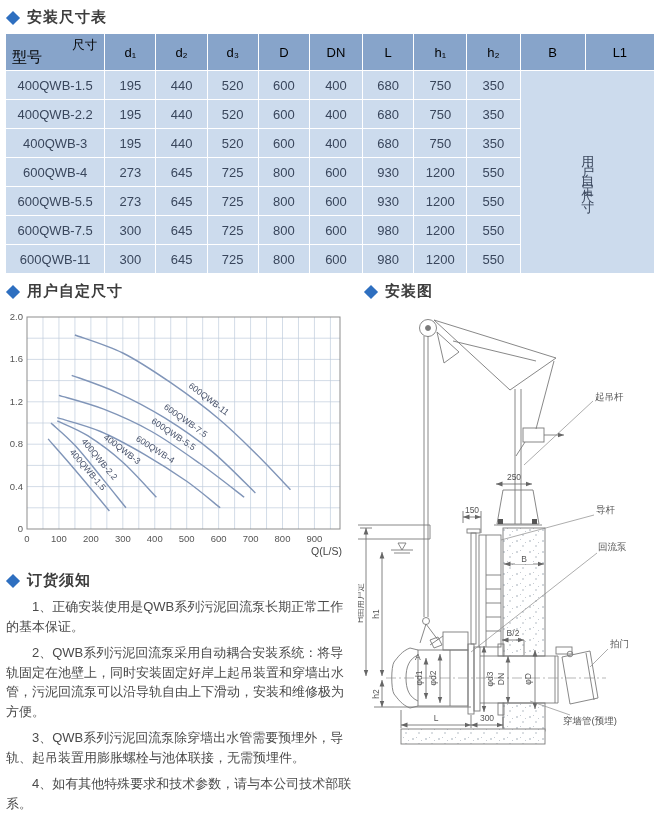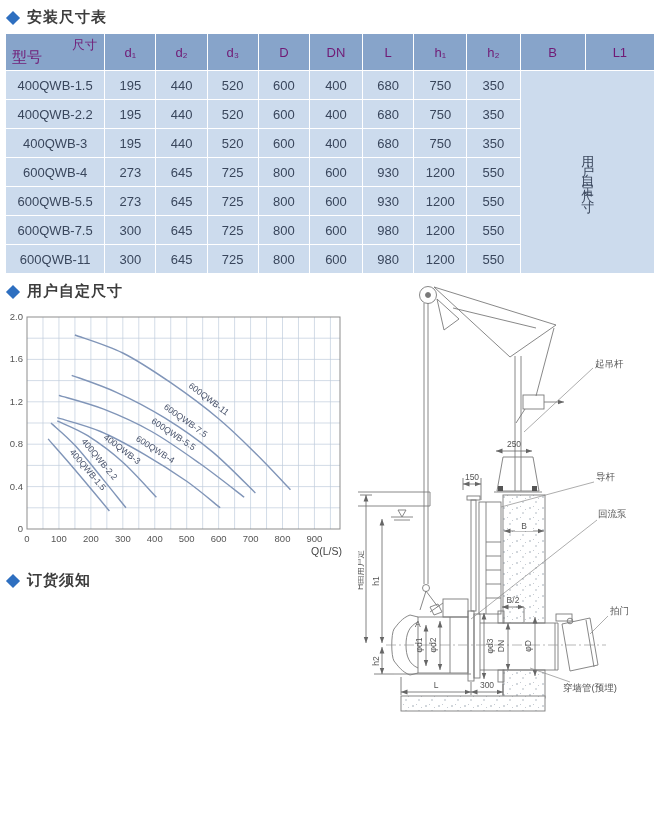--- a/index.html
+++ b/index.html
@@ -6,21 +6,21 @@
   .page{position:relative;width:660px;height:815px;background:#fff;overflow:hidden;
         font-family:"Liberation Sans","DejaVu Sans",sans-serif;}
   .section-title{display:flex;align-items:center;font-size:15px;font-weight:bold;
         color:#3c3c3c;margin:8px 0 6px 6px;letter-spacing:1px;}
   .diamond{width:10px;height:10px;background:#2e6fc0;transform:rotate(45deg);
         display:inline-block;margin:0 9px 0 2px;flex:0 0 auto;}
   
   table.dims{border-collapse:separate;border-spacing:1.5px;margin:0 5px;width:650px;table-layout:fixed;}
   table.dims td,table.dims th{font-size:13px;text-align:center;vertical-align:middle;
         padding:0;height:28px;color:#39465c;font-weight:normal;}
-  table.dims th{background:#87a4ca;color:#701a75;height:36px;}
+  table.dims th{background:#87a4ca;color:#000000;height:36px;}
   table.dims td{background:#ccdbed;}
   td.model{font-size:12.5px;}
   th.corner{position:relative;background:#87a4ca;
         background-image:linear-gradient(to bottom right,transparent calc(50% - 0.8px),
         #ffffff calc(50% - 0.8px),#ffffff calc(50% + 0.8px),transparent calc(50% + 0.8px));}
   th.corner .c-top{position:absolute;top:3px;right:7px;font-size:12.5px;}
   th.corner .c-bottom{position:absolute;bottom:3px;left:6px;font-size:15px;}
   td.merged{background:#ccdbed;}
   td.merged .vert{writing-mode:vertical-lr;margin:0 auto;letter-spacing:9px;
         font-size:13px;color:#39465c;}
@@ -229,23 +229,33 @@
           <path d="M51.0,116.0 C54.9,119.7 66.4,129.1 74.9,138.3 C83.4,147.4 93.5,160.7 102.1,171.1 C110.6,181.5 122.0,195.9 126.0,200.8" fill="none" stroke="#8095b8" stroke-width="1.4"></path>
           <text x="97.05652675091463" y="154.07807229266518" text-anchor="middle" font-size="8.8" fill="#49536b" font-family="Liberation Sans, sans-serif" transform="rotate(50.4 97.1 154.1)">400QWB-2.2</text>
           <path d="M48.1,131.9 C51.5,135.8 61.4,146.9 68.5,155.2 C75.7,163.5 84.1,173.6 90.9,181.7 C97.7,189.8 106.3,200.3 109.4,204.0" fill="none" stroke="#8095b8" stroke-width="1.4"></path>
           <text x="85.60859776601919" y="164.61917293300246" text-anchor="middle" font-size="8.8" fill="#49536b" font-family="Liberation Sans, sans-serif" transform="rotate(49.8 85.6 164.6)">400QWB-1.5</text>
         </svg>
 
       <div class="section-title" style="margin-top:10px;">
         <span class="diamond" style="background: rgb(46, 111, 192);"></span>
         <span>订货须知</span>
       </div>
+      <div class="notes">
+        <p>1、正确安装使用是QWB系列污泥回流泵长期正常工作的基本保证。</p>
+        <p>2、QWB系列污泥回流泵采用自动耦合安装系统：将导轨固定在池壁上，同时安装固定好岸上起吊装置和穿墙出水管，污泥回流泵可以沿导轨自由上下滑动，安装和维修极为方便。</p>
+        <p>3、QWB系列污泥回流泵除穿墙出水管需要预埋外，导轨、起吊装置用膨胀螺栓与池体联接，无需预埋件。</p>
+        <p>4、如有其他特殊要求和技术参数，请与本公司技术部联系。</p>
+      </div>
     </div>
 
     <div class="col-right">
+      <div class="section-title">
+        <span class="diamond" style="background: rgb(46, 111, 192);"></span>
+        <span>安装图</span>
+      </div>
 
       <svg width="295" height="470" viewBox="0 0 295 470">
         <defs>
           <marker id="ae" markerWidth="8" markerHeight="6" refX="6.5" refY="3" orient="auto" markerUnits="userSpaceOnUse">
             <path d="M0,0.6 L6.5,3 L0,5.4 Z" fill="#666"></path>
           </marker>
           <marker id="as" markerWidth="8" markerHeight="6" refX="6.5" refY="3" orient="auto-start-reverse" markerUnits="userSpaceOnUse">
             <path d="M0,0.6 L6.5,3 L0,5.4 Z" fill="#666"></path>
           </marker>
           <pattern id="speck" width="13" height="11" patternUnits="userSpaceOnUse">

